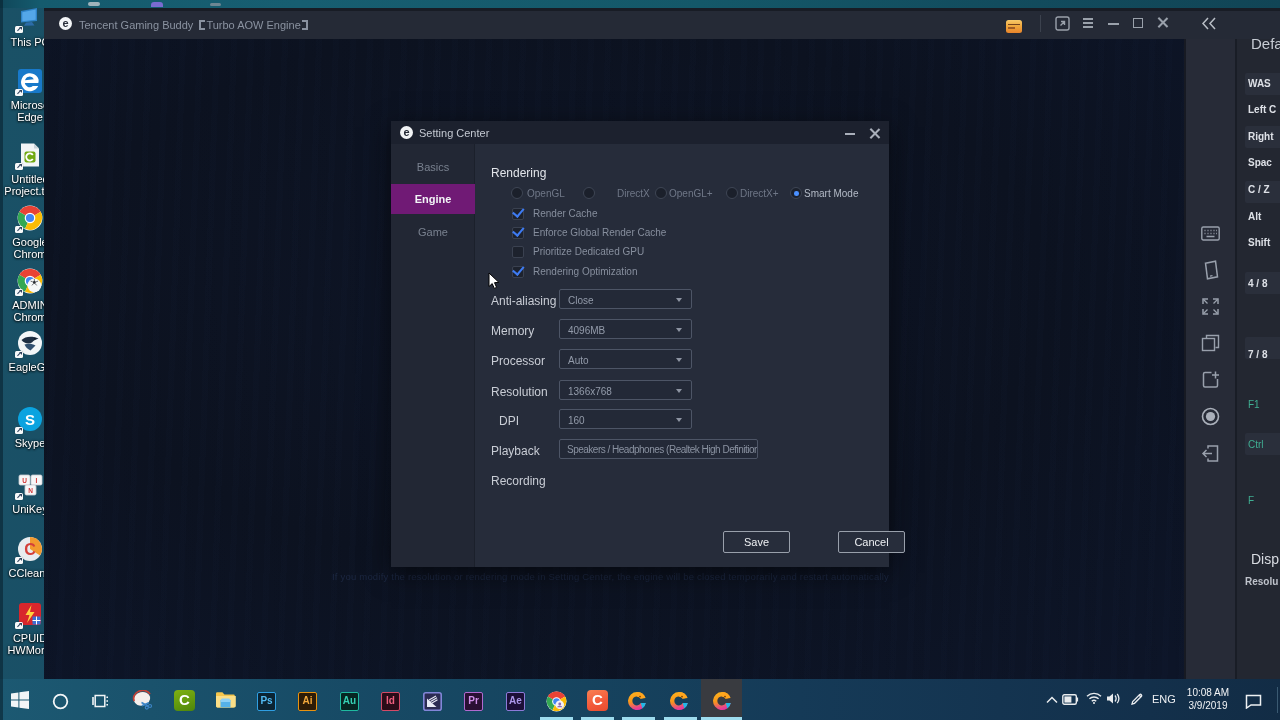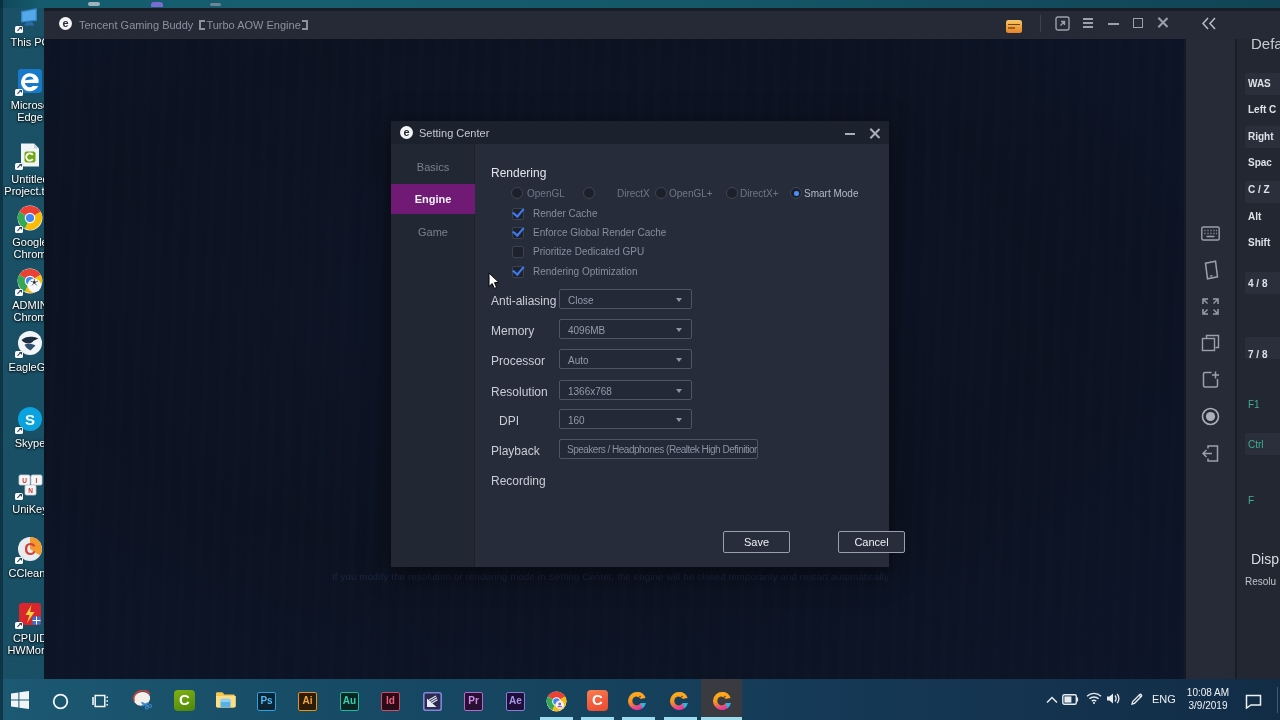--- a/index.html
+++ b/index.html
@@ -46,21 +46,21 @@
 
   
   .sic { position:absolute; left:1201px; width:19px; height:19px; }
   
   #emu-panel { font-family:"Liberation Sans", sans-serif; }
   .chip { position:absolute; left:8px; width:37px; height:22px; background:#2a2f3b; border-radius:2px; }
   .key { position:absolute; left:11px; font-size:10px; font-weight:bold; color:#dde0e6; white-space:nowrap; }
   .keyg { position:absolute; left:11px; font-size:10px; font-weight:normal; color:#3fae92; white-space:nowrap; }
   #pan-hdr { position:absolute; left:14px; top:-4px; font-size:15px; color:#c6cbd3; white-space:nowrap; }
   #pan-disp { position:absolute; left:14px; top:512px; font-size:14px; color:#d8dbe1; white-space:nowrap; }
-  #pan-res { position:absolute; left:8px; top:537px; font-size:10px; color:#bfc3cb; white-space:nowrap; }
+  #pan-res { position:absolute; left:8px; top:537px; font-size:10px; color:#bfc3cb; white-space:nowrap;font-weight:bold; }
 
   
   #dlg { left:391px; top:121px; width:498px; height:446px; background:#262c3a;
          box-shadow:0 6px 24px rgba(0,0,0,.55); }
   #dlg-title { position:absolute; left:0; top:0; width:498px; height:23px; background:#1c212e; }
   #dlg-logo { position:absolute; left:9px; top:5px; width:13px; height:13px; border-radius:50%;
               background:#f2f4f6; color:#232834; font-size:11px; font-weight:bold; text-align:center; line-height:12px; }
   #dlg-title .txt { position:absolute; left:28px; top:5.5px; font-size:11px; color:#c3c8d1; }
   #dlg-min { position:absolute; left:454px; top:12px; width:10px; height:2px; background:#a9afba; }
   #dlg-x { position:absolute; left:478px; top:7px; width:11px; height:11px; }

